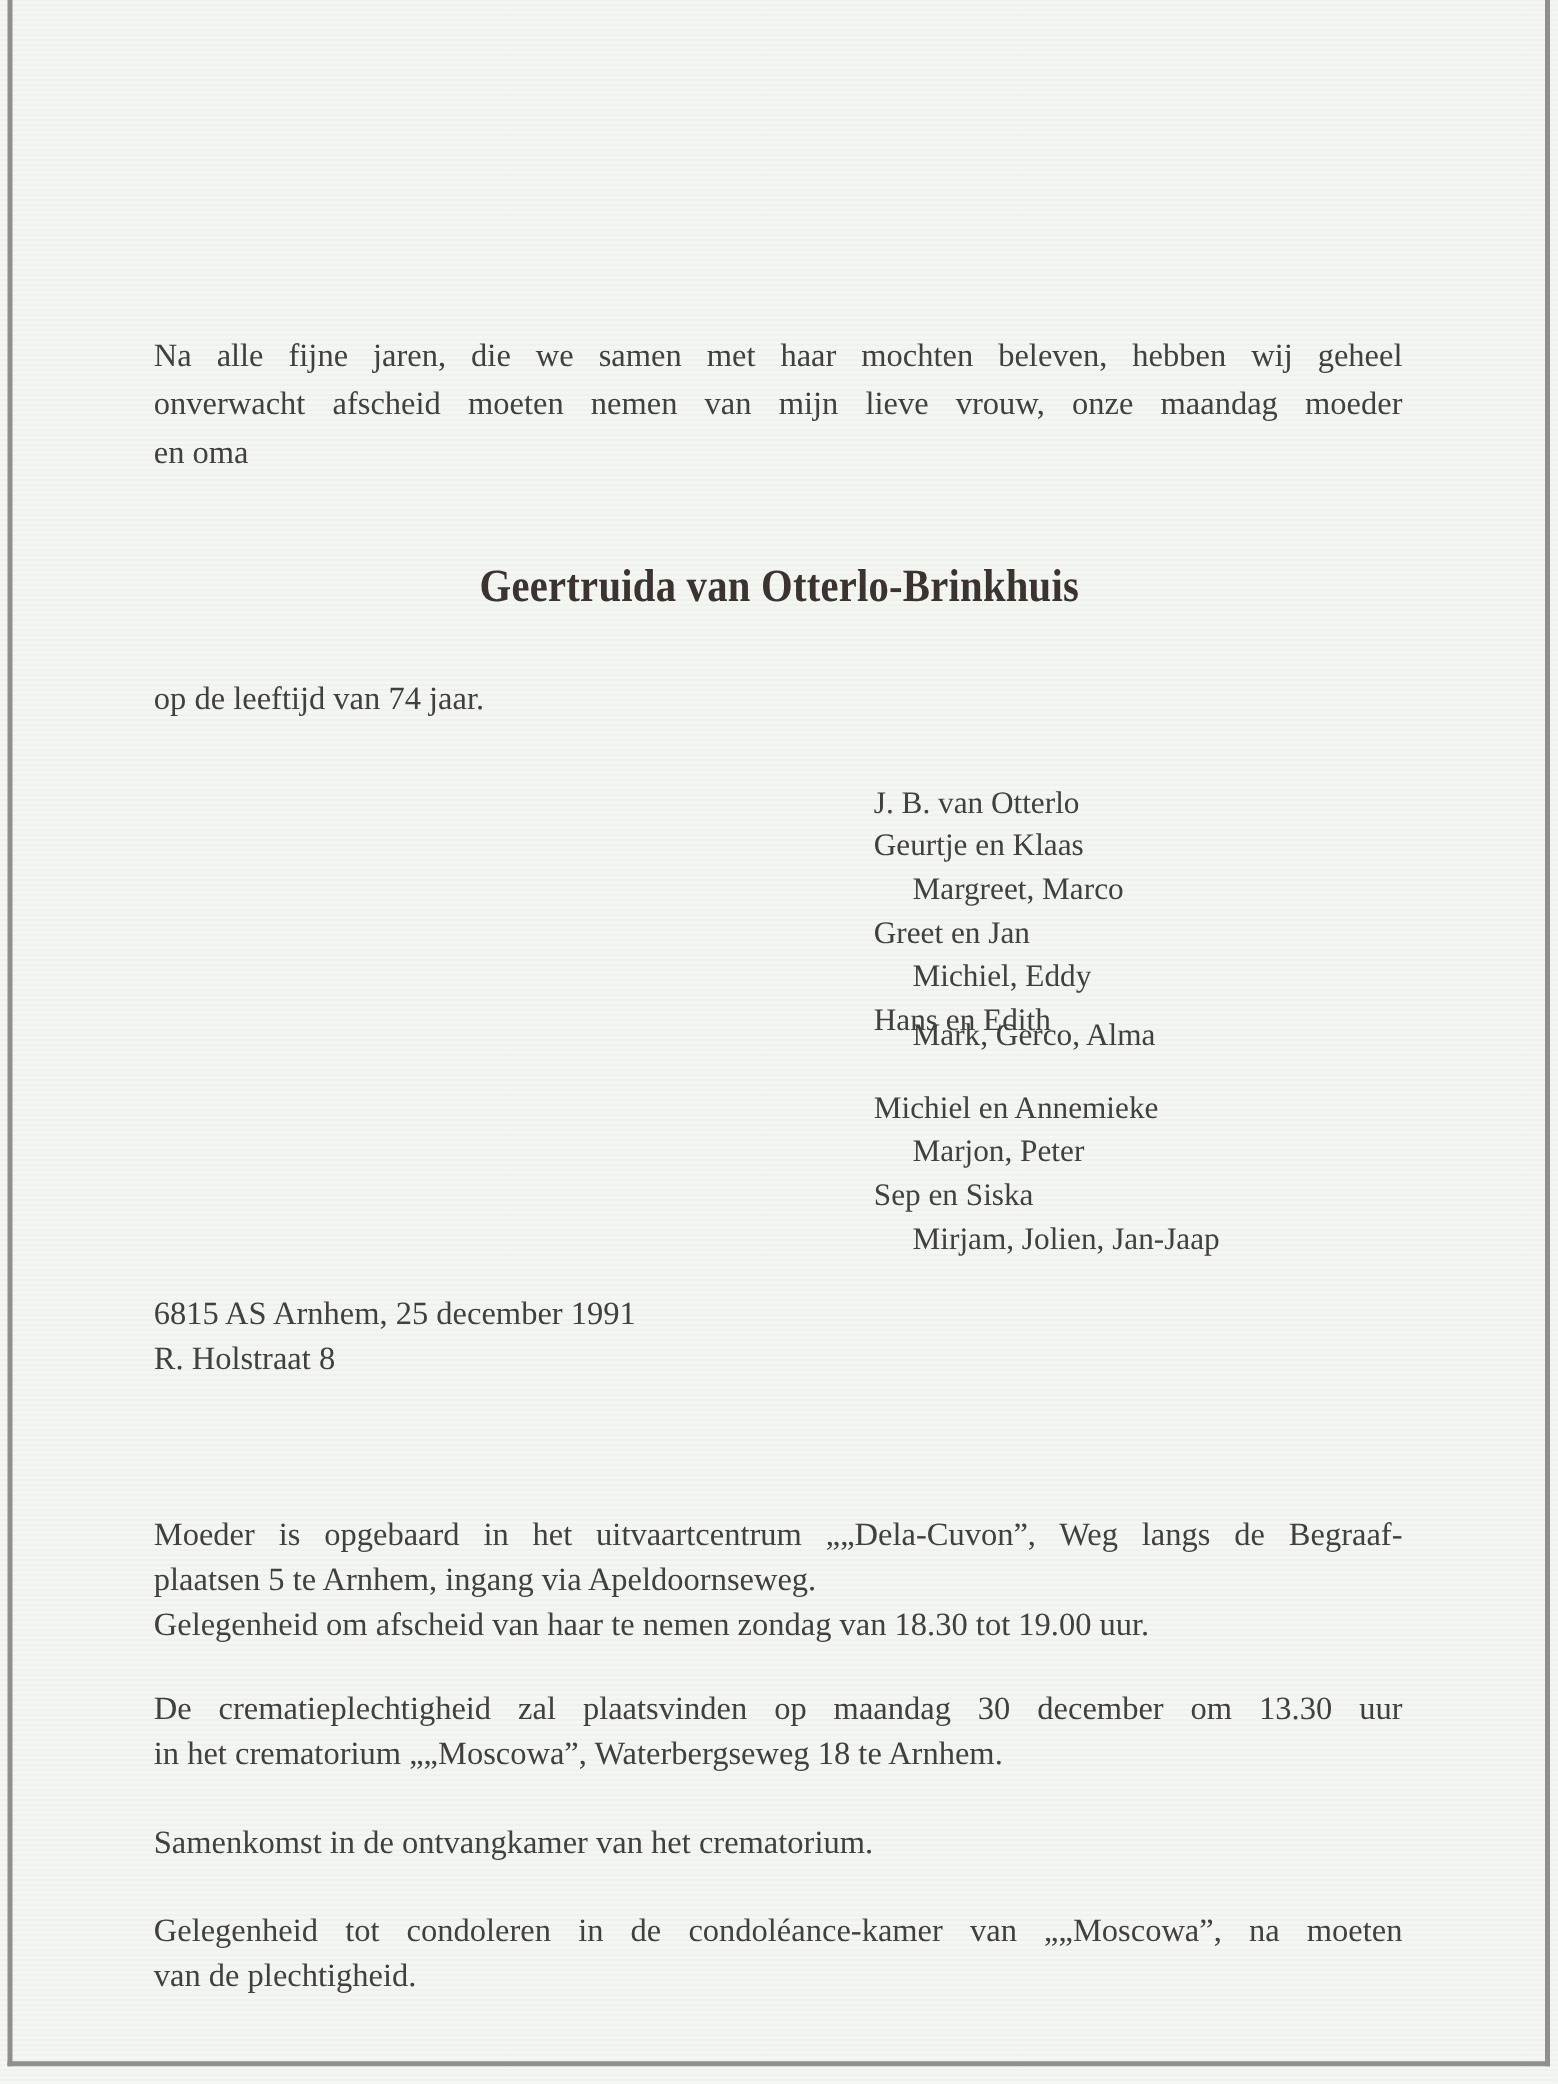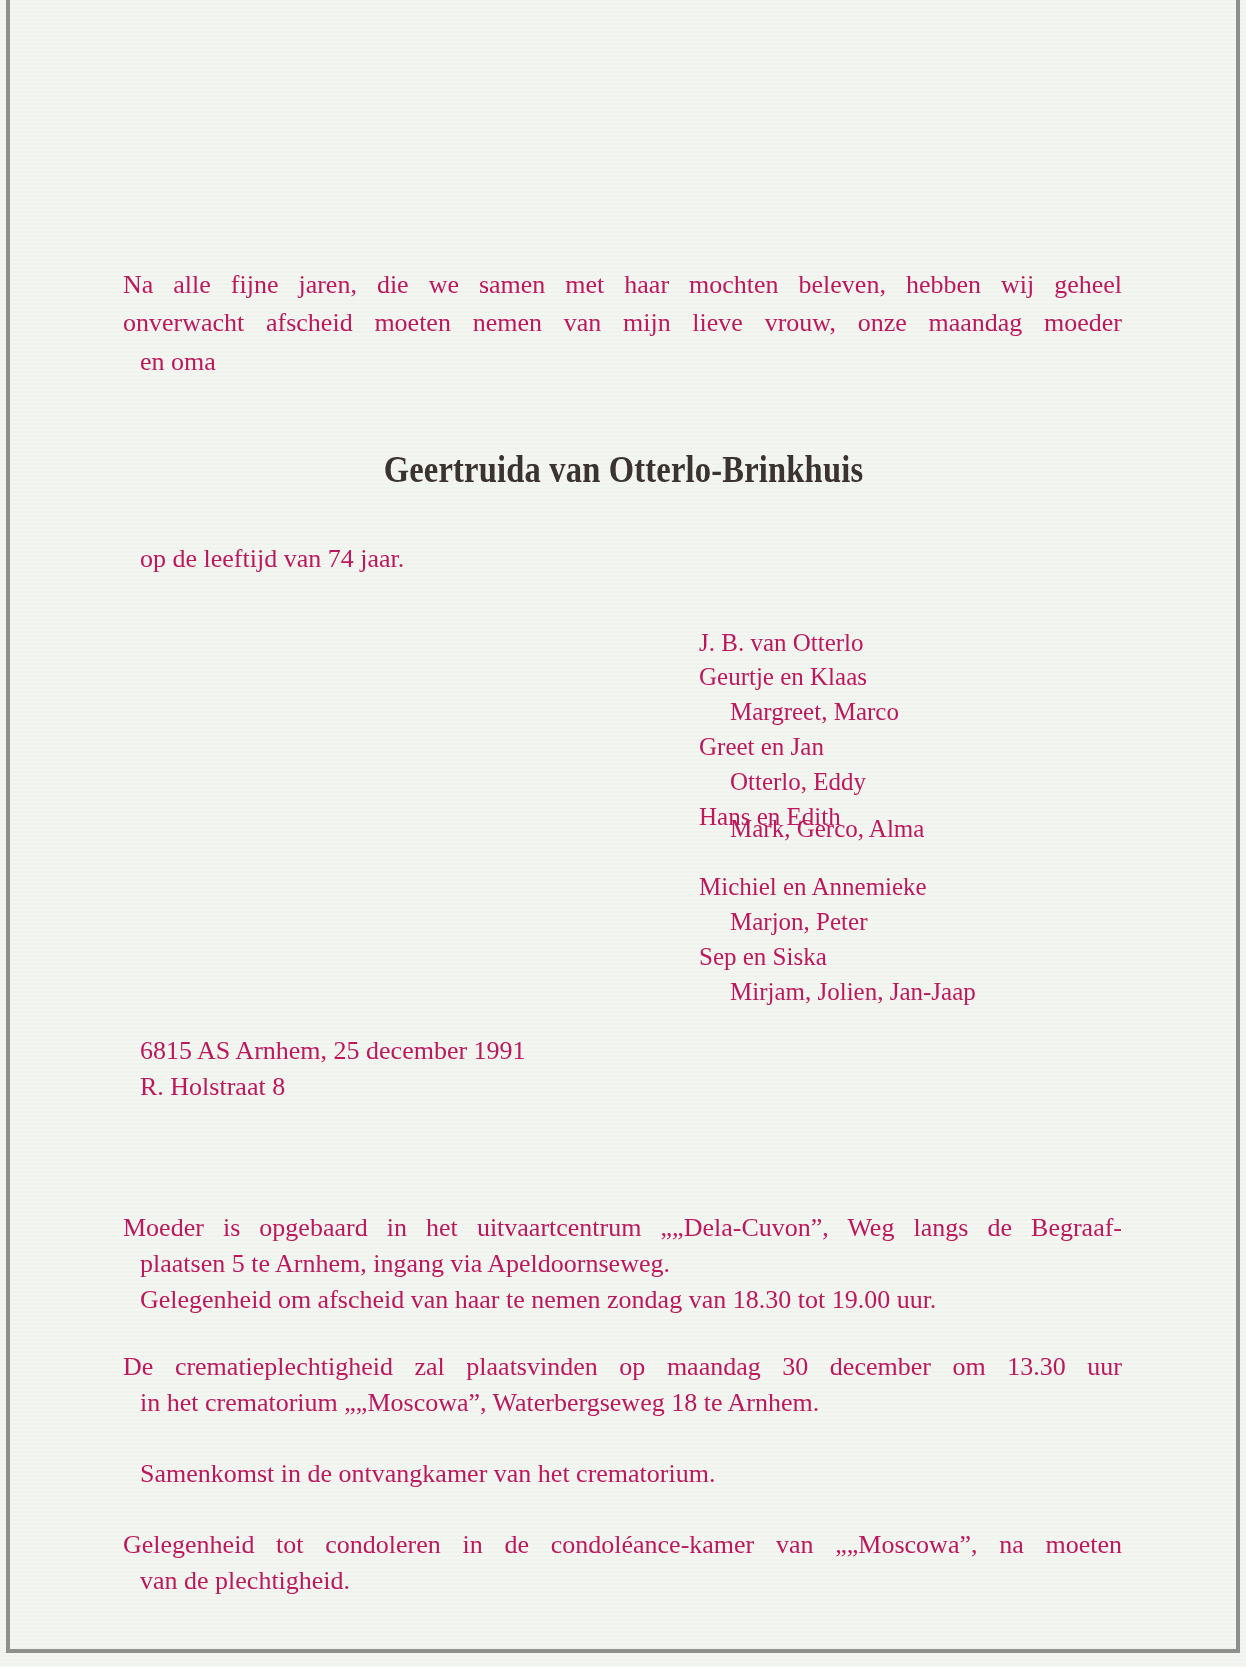--- a/index.html
+++ b/index.html
@@ -33,32 +33,32 @@
     .frame-bottom {
       position: absolute; left: 6px; top: 1649px; width: 1234px; height: 4px;
       background: #8f8f8d;
     }
     .line {
       position: absolute;
       font-family: "Liberation Serif", "DejaVu Serif", serif;
       font-size: 26px;
       line-height: 30px;
       white-space: nowrap;
-      color: #be185d;
+      color: #404040;
     }
     .just {
       left: 123px;
       width: 999px;
       text-align: justify;
       text-align-last: justify;
       white-space: normal;
       height: 30px;
       overflow: hidden;
     }
-    .left { left: 123px; margin-left: 17px; }
+    .left { left: 123px; }
     .title {
       position: absolute;
       left: 0;
       width: 1246px;
       top: 448px;
       text-align: center;
       font-family: "Liberation Serif", "DejaVu Serif", serif;
       font-weight: bold;
       font-size: 37px;
       letter-spacing: 0.2px;
@@ -84,21 +84,21 @@
 
 <div class="title">Geertruida van Otterlo-Brinkhuis</div>
 
 <div class="line left" style="top:544px;text-align:center;">op de leeftijd van 74 jaar.</div>
 
 <div>
   <div class="line fam" style="top:612px;">J. B. van Otterlo</div>
   <div class="line fam" style="top:646px;">Geurtje en Klaas</div>
   <div class="line fam child" style="top:681px;">Margreet, Marco</div>
   <div class="line fam" style="top:716px;">Greet en Jan</div>
-  <div class="line fam child" style="top:751px;">Otterlo, Eddy</div>
+  <div class="line fam child" style="top:751px;">Michiel, Eddy</div>
   <div class="line fam" style="top:786px;">Hans en Edith</div>
   <div class="line fam child" style="top:798px;">Mark, Gerco, Alma</div>
   <div class="line fam" style="top:856px;">Michiel en Annemieke</div>
   <div class="line fam child" style="top:891px;">Marjon, Peter</div>
   <div class="line fam" style="top:926px;">Sep en Siska</div>
   <div class="line fam child" style="top:961px;">Mirjam, Jolien, Jan-Jaap</div>
 </div>
 
 <div>
   <div class="line left" style="top:1036px;">6815 AS Arnhem, 25 december 1991</div>

